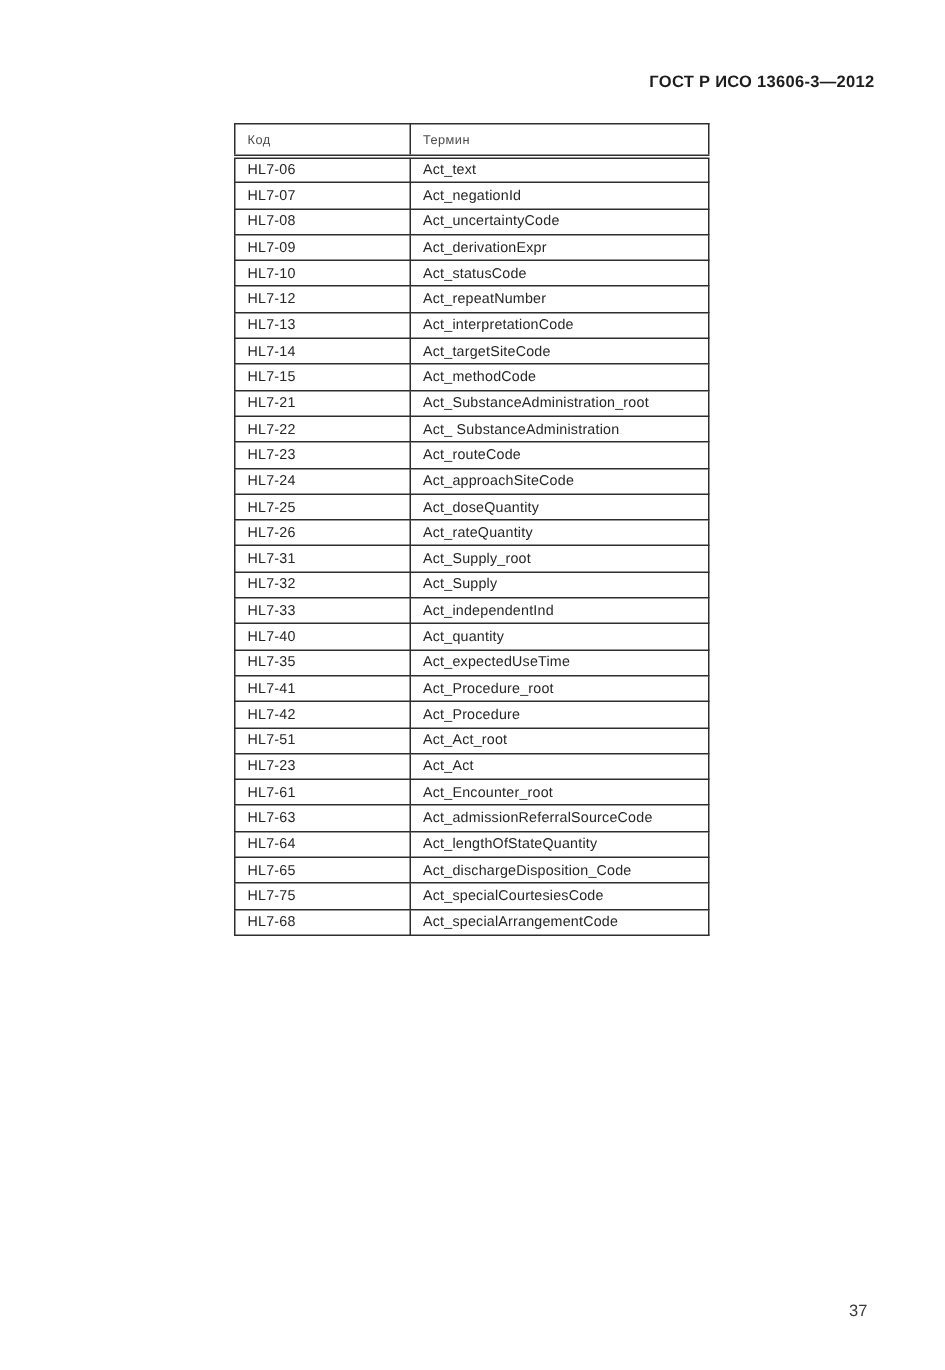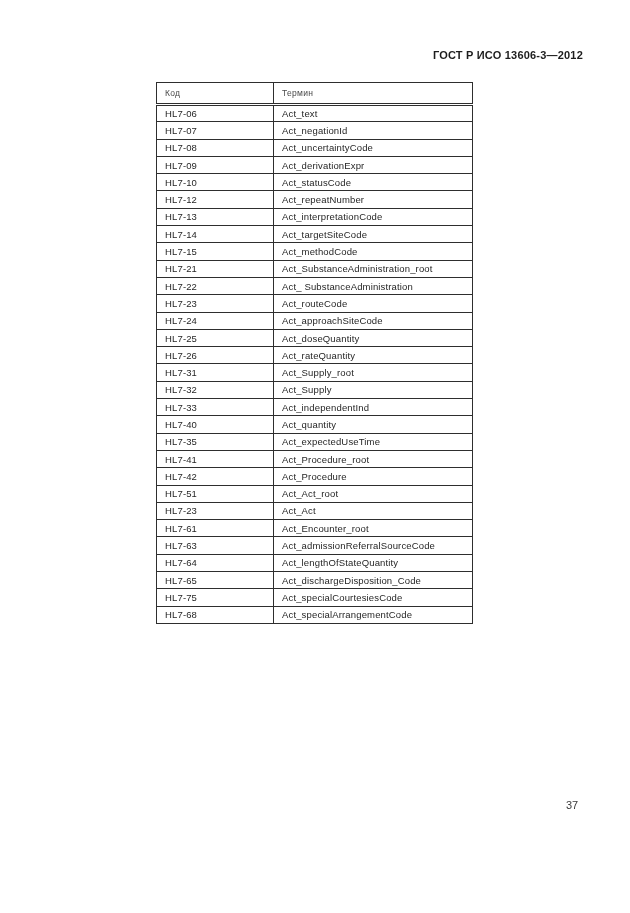--- a/index.html
+++ b/index.html
@@ -54,21 +54,21 @@
     border-bottom: 3px double #2e2e2e;
   }
   .doc-table tbody td {
     height: 17.3px;
     font-size: 9.5px;
     color: #262626;
     letter-spacing: 0.15px;
   }
   .page-number {
     position: absolute;
-    top: 799px;
+    top: 868px;
     left: 566px;
     font-size: 11px;
     color: #3a3a3a;
   }
 </style>
 </head>
 <body>
 
 <div class="page">
 

